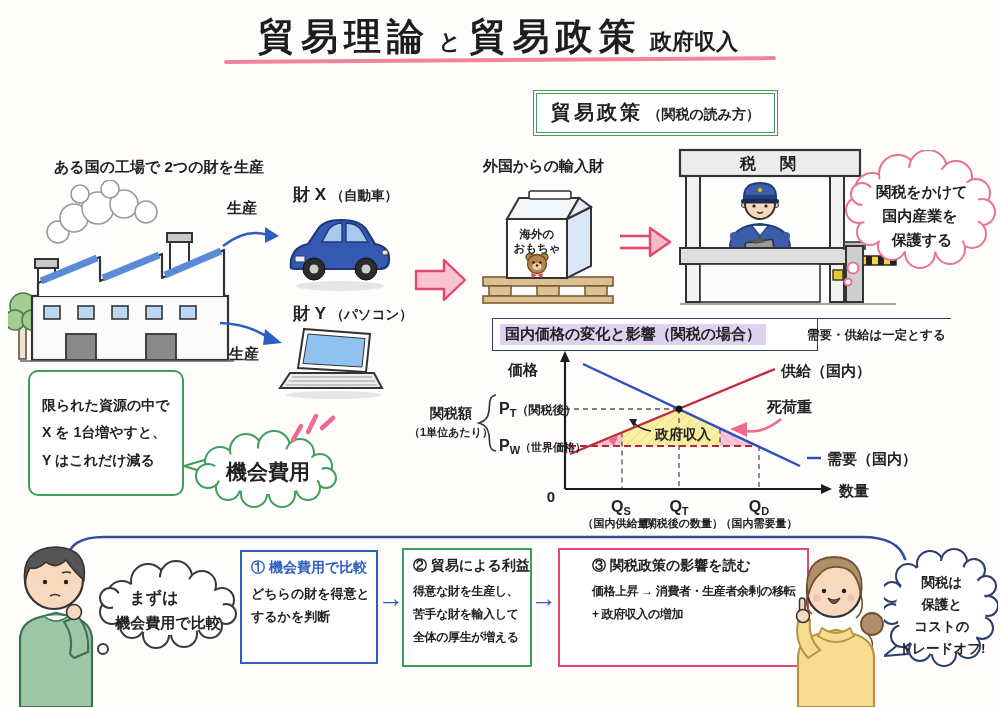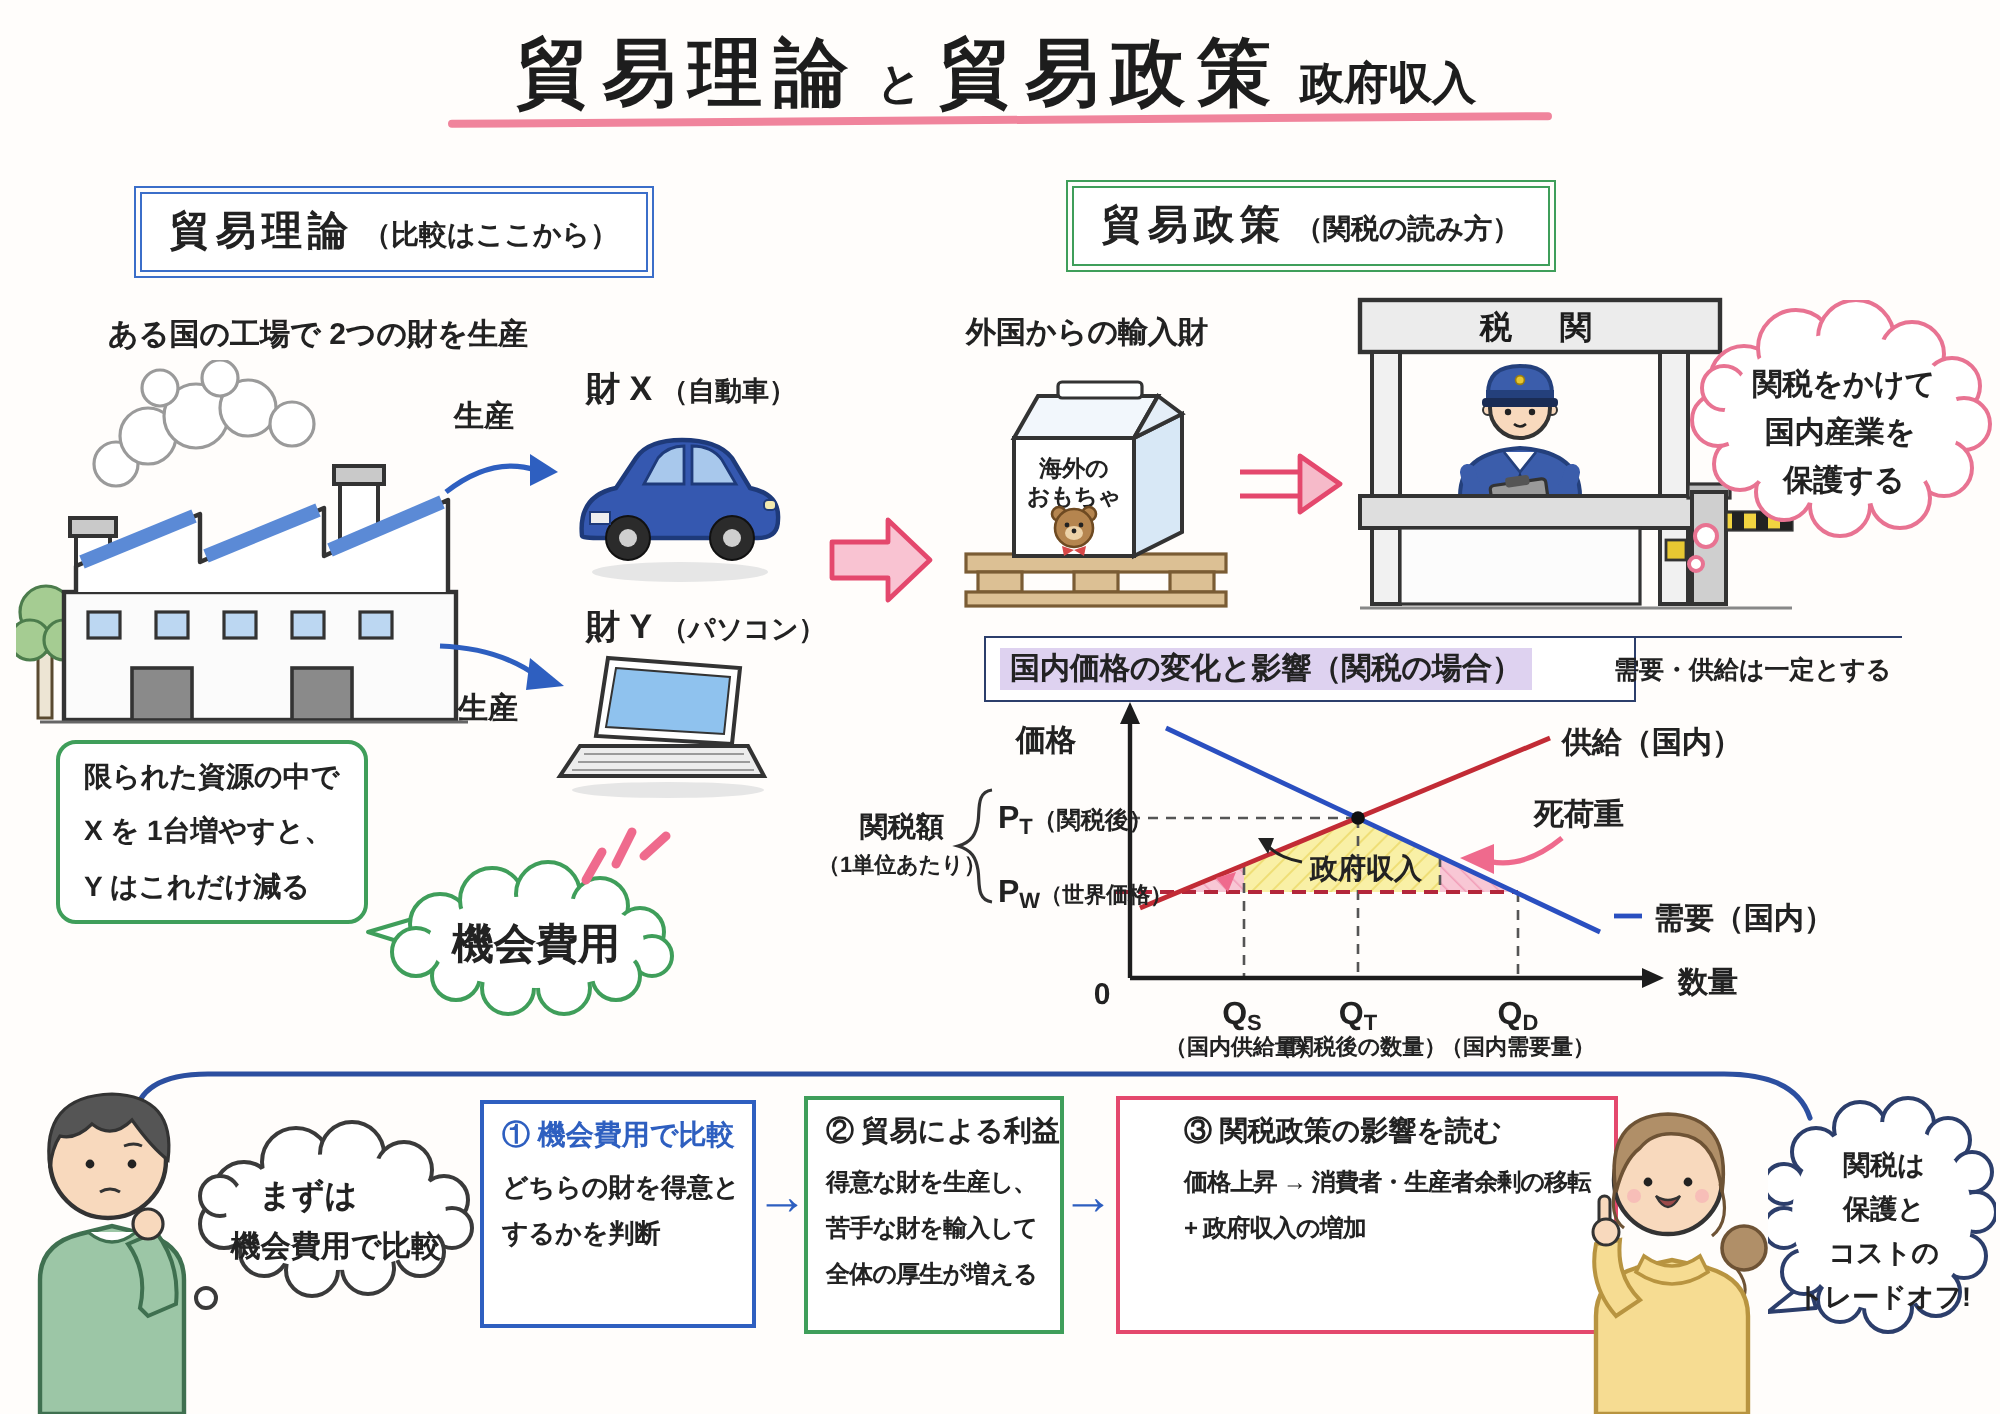--- a/index.html
+++ b/index.html
@@ -13,21 +13,21 @@
   .hdrbox{background:#fff;padding:5px 14px 6px;white-space:nowrap;}
   .hdrbox.blue{border:1.6px solid #3b6ec9;outline:1.2px solid #3b6ec9;outline-offset:2.5px;}
   .hdrbox.green{border:1.6px solid #3f9e5a;outline:1.2px solid #3f9e5a;outline-offset:2.5px;}
   .hdr-main{font-size:20px;font-weight:700;letter-spacing:3px;}
   .hdr-sub{font-size:14px;font-weight:600;}
   .cap{font-size:15px;font-weight:600;white-space:nowrap;}
   .lbl{font-size:15px;font-weight:600;white-space:nowrap;}
   .good-main{font-size:17px;font-weight:700;}
   .good-sub{font-size:13.5px;font-weight:600;}
   .notebox{border:2px solid #3f9e5a;border-radius:10px;background:#fff;
-           padding:3px 12px;font-size:14px;font-weight:600;line-height:1.95;white-space:nowrap;}
+           padding:20px 12px;font-size:14px;font-weight:600;line-height:1.95;white-space:nowrap;}
   .chart-titlebox{border:1.6px solid #2c3e6b;background:#fff;display:flex;align-items:center;padding:0 7px;}
   .hl{background:#ded2f0;padding:1px 5px;font-size:15px;font-weight:700;white-space:nowrap;}
   .chart-note{font-size:12.5px;font-weight:600;white-space:nowrap;text-align:right;}
   .topline{border-top:1.6px solid #2c3e6b;}
   .stepbox{background:#fff;padding:7px 9px;white-space:nowrap;}
   .stepbox.b1{border:2px solid #2e5fc0;}
   .stepbox.b2{border:2px solid #3f9e5a;}
   .stepbox.b3{border:2px solid #e4486d;}
   .step-title{font-size:14px;font-weight:700;margin-bottom:5px;}
   .step-title.blue{color:#2e5fc0;}
@@ -42,24 +42,20 @@
 <div class="canvas">
 
   <div class="abs title-row">
     <span class="title-big">貿易理論</span>
     <span class="title-small">と</span>
     <span class="title-big">貿易政策</span>
     <span class="title-small">政府収入</span>
   </div>
   <div class="abs underline" style="left:224px;top:58px;width:552px;"></div>
 
-  <div class="abs hdrbox blue" style="left:70px;top:96px;">
-    <span class="hdr-main">貿易理論</span>
-    <span class="hdr-sub">（比較はここから）</span>
-  </div>
   <div class="abs hdrbox green" style="left:536px;top:93px;">
     <span class="hdr-main">貿易政策</span>
     <span class="hdr-sub">（関税の読み方）</span>
   </div>
 
   <div class="abs cap" style="left:54px;top:158px;">ある国の工場で 2つの財を生産</div>
 
   <svg class="abs" style="left:8px;top:180px;" width="232" height="185" viewBox="0 0 232 185">
     <g stroke="#9a9a9a" fill="#fff" stroke-width="1.6">
       <circle cx="50" cy="52" r="11"></circle>

